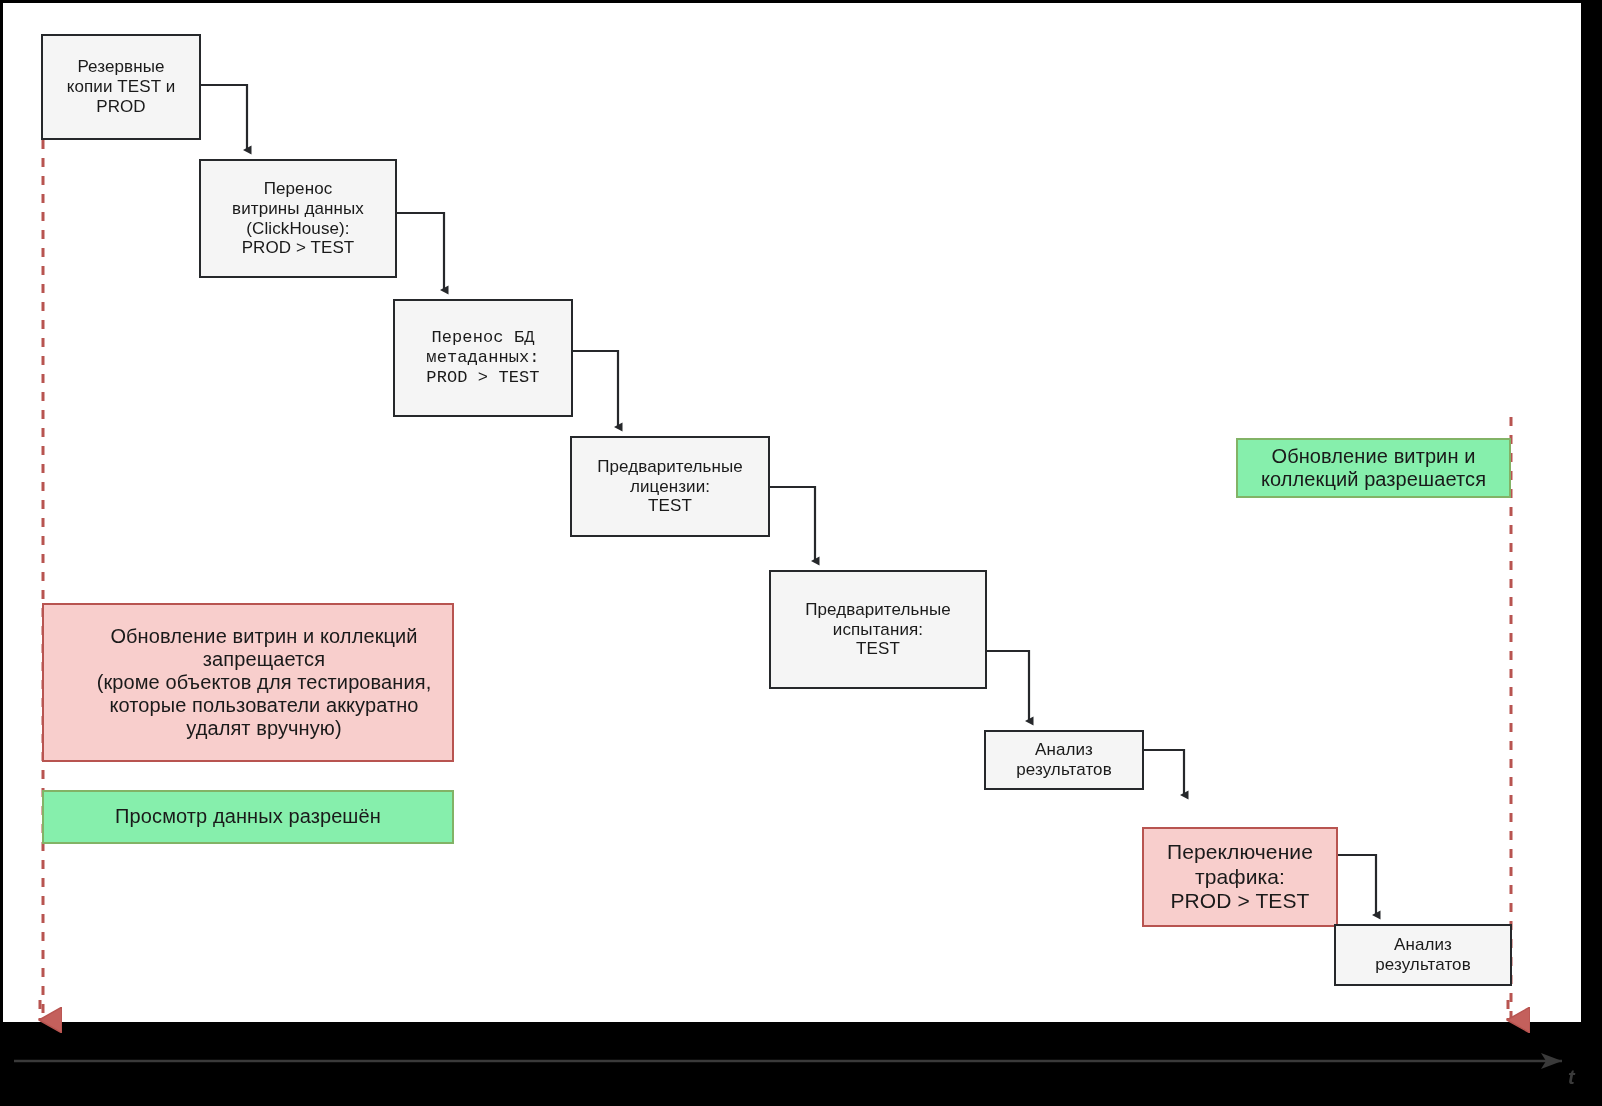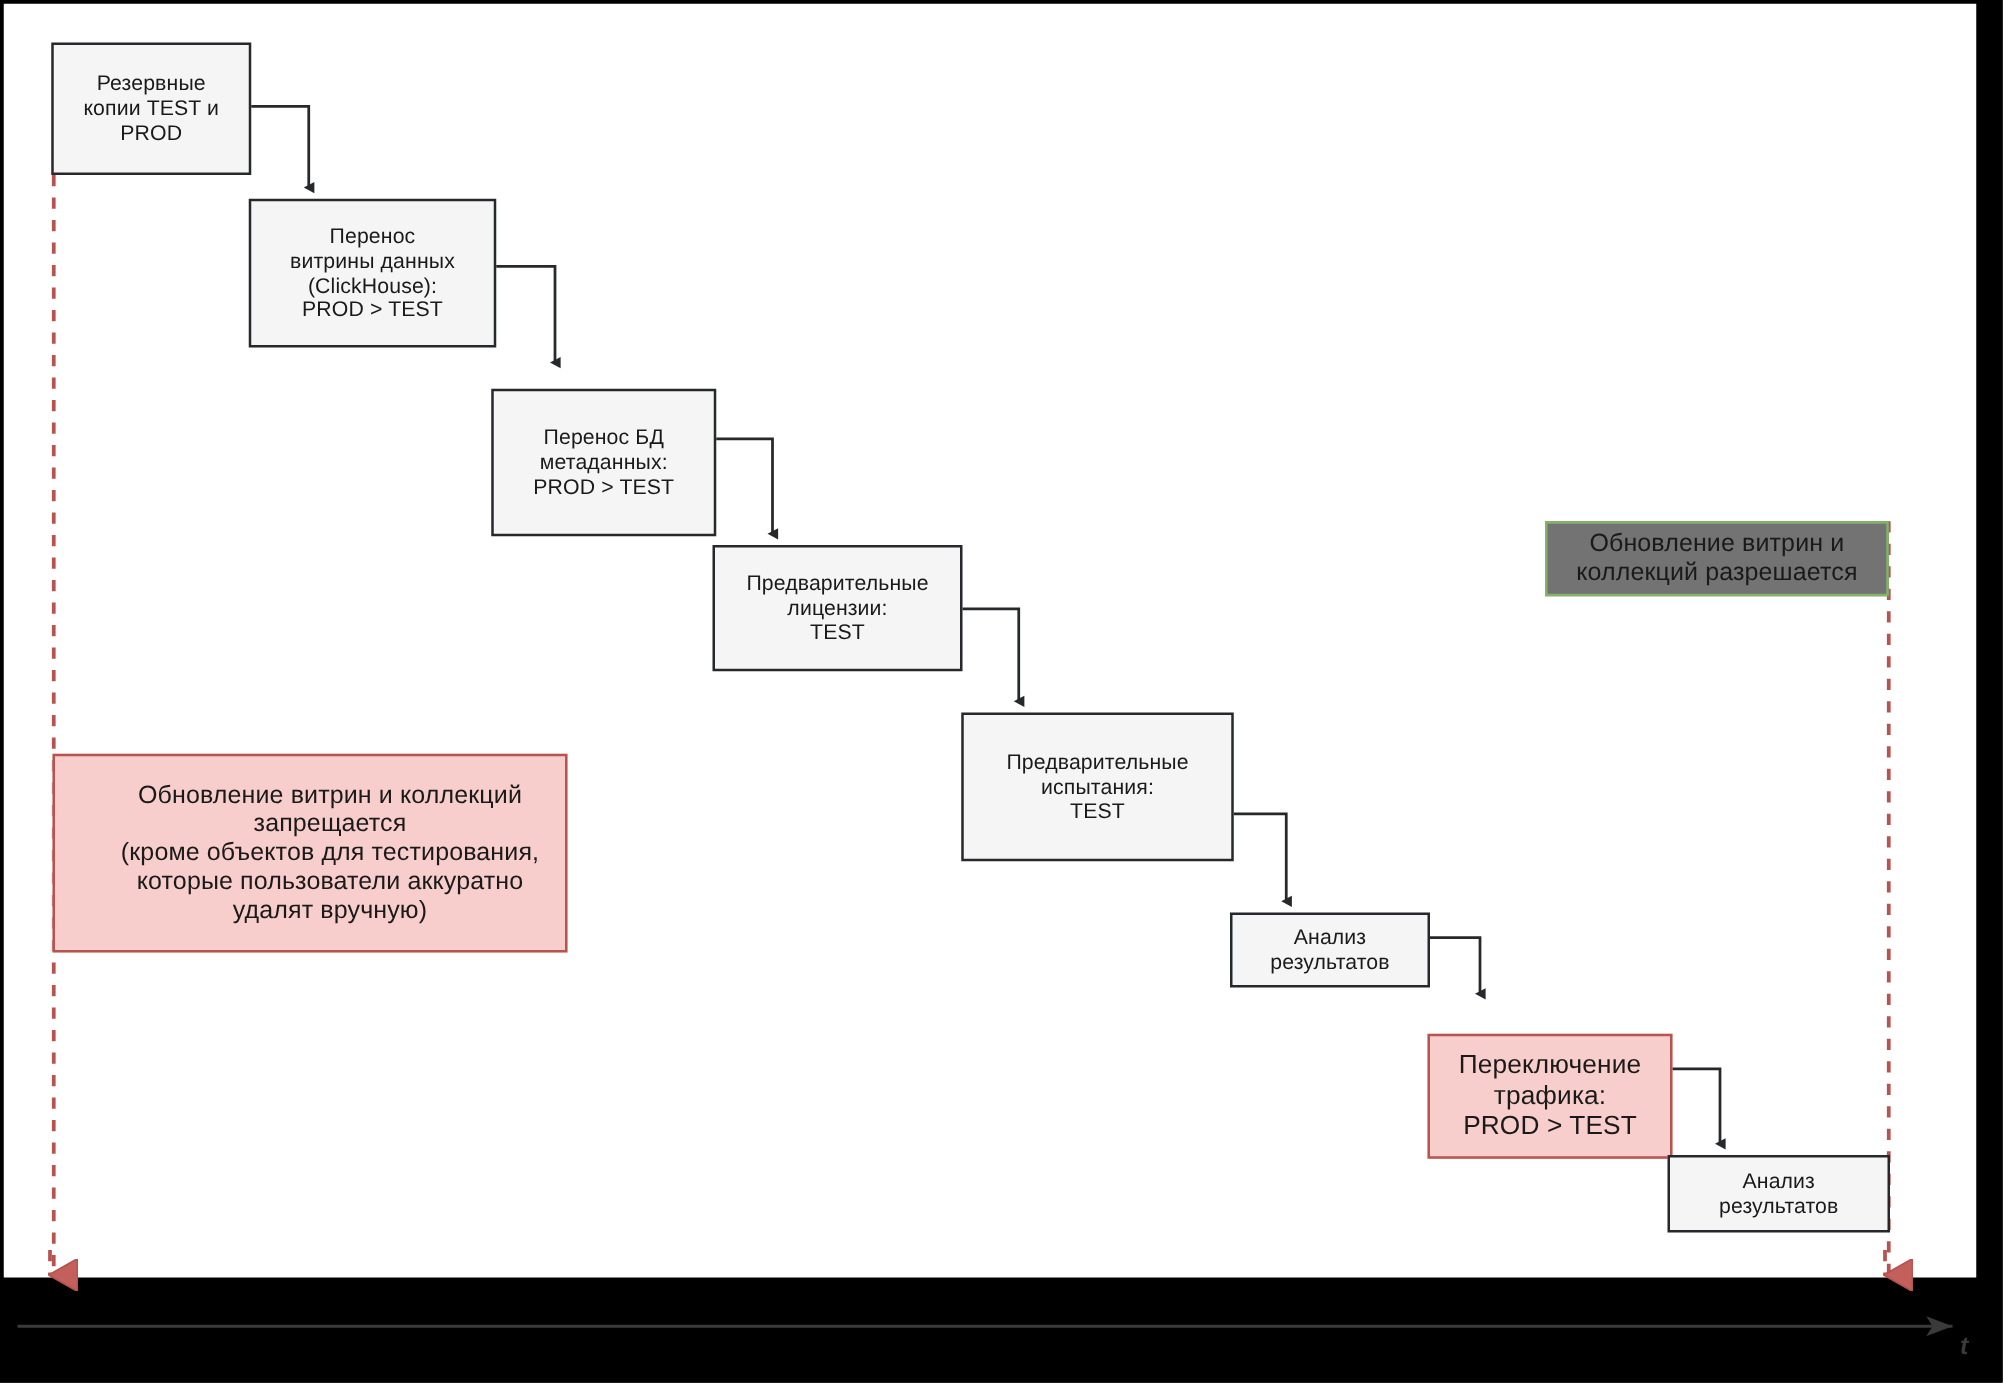--- a/index.html
+++ b/index.html
@@ -49,23 +49,24 @@
     border: 2px solid #b85450;
     font-size: 21px;
     margin-top: 23px;
   }
   .note-danger {
     background: #f8cecc;
     border: 2px solid #b85450;
     font-size: 20px;
   }
   .note-ok {
-    background: #737373;
+    background: #86efac;
     border: 2px solid #82b366;
     font-size: 20px;
+    margin-top: 21px;
   }
   svg.links {
     position: absolute;
     left: 0;
     top: 0;
     width: 1578px;
     height: 1019px;
     overflow: visible;
     pointer-events: none;
   }
@@ -120,21 +121,21 @@
 
     <div class="node process" style="left:38px;top:31px;width:160px;height:106px;">Резервные
 копии TEST и
 PROD</div>
 
     <div class="node process" style="left:196px;top:156px;width:198px;height:119px;text-align:center;">Перенос
 витрины данных
 (ClickHouse):
 PROD &gt; TEST</div>
 
-    <div class="node process" style="left:390px;top:308px;width:180px;height:118px;">Перенос БД
+    <div class="node process" style="left:390px;top:296px;width:180px;height:118px;font-family:Liberation Mono, monospace;">Перенос БД
 метаданных:
 PROD &gt; TEST</div>
 
     <div class="node process" style="left:567px;top:433px;width:200px;height:101px;">Предварительные
 лицензии:
 TEST</div>
 
     <div class="node process" style="left:766px;top:567px;width:218px;height:119px;text-align:center;">Предварительные
 испытания:
 TEST</div>
@@ -148,20 +149,21 @@
 
     <div class="node process" style="left:1331px;top:921px;width:178px;height:62px;">Анализ
 результатов</div>
 
     <div class="node note-danger" style="left:39px;top:600px;width:412px;height:159px;padding-left:32px;">Обновление витрин и коллекций
 запрещается
 (кроме объектов для тестирования,
 которые пользователи аккуратно
 удалят вручную)</div>
 
+    <div class="node note-ok" style="left:39px;top:766px;width:412px;height:54px;">Просмотр данных разрешён</div>
 
     <div class="node note-ok" style="left:1233px;top:414px;width:275px;height:60px;">Обновление витрин и
 коллекций разрешается</div>
   </div>
 
   <svg class="axis" viewBox="0 0 1602 1106">
     <defs>
       <marker id="axis-arrow" markerWidth="22" markerHeight="16" refX="21" refY="8" orient="auto" markerUnits="userSpaceOnUse">
         <path d="M0,0 L21,8 L0,16 L5,8 z" fill="#3a3a3a"></path>
       </marker>

